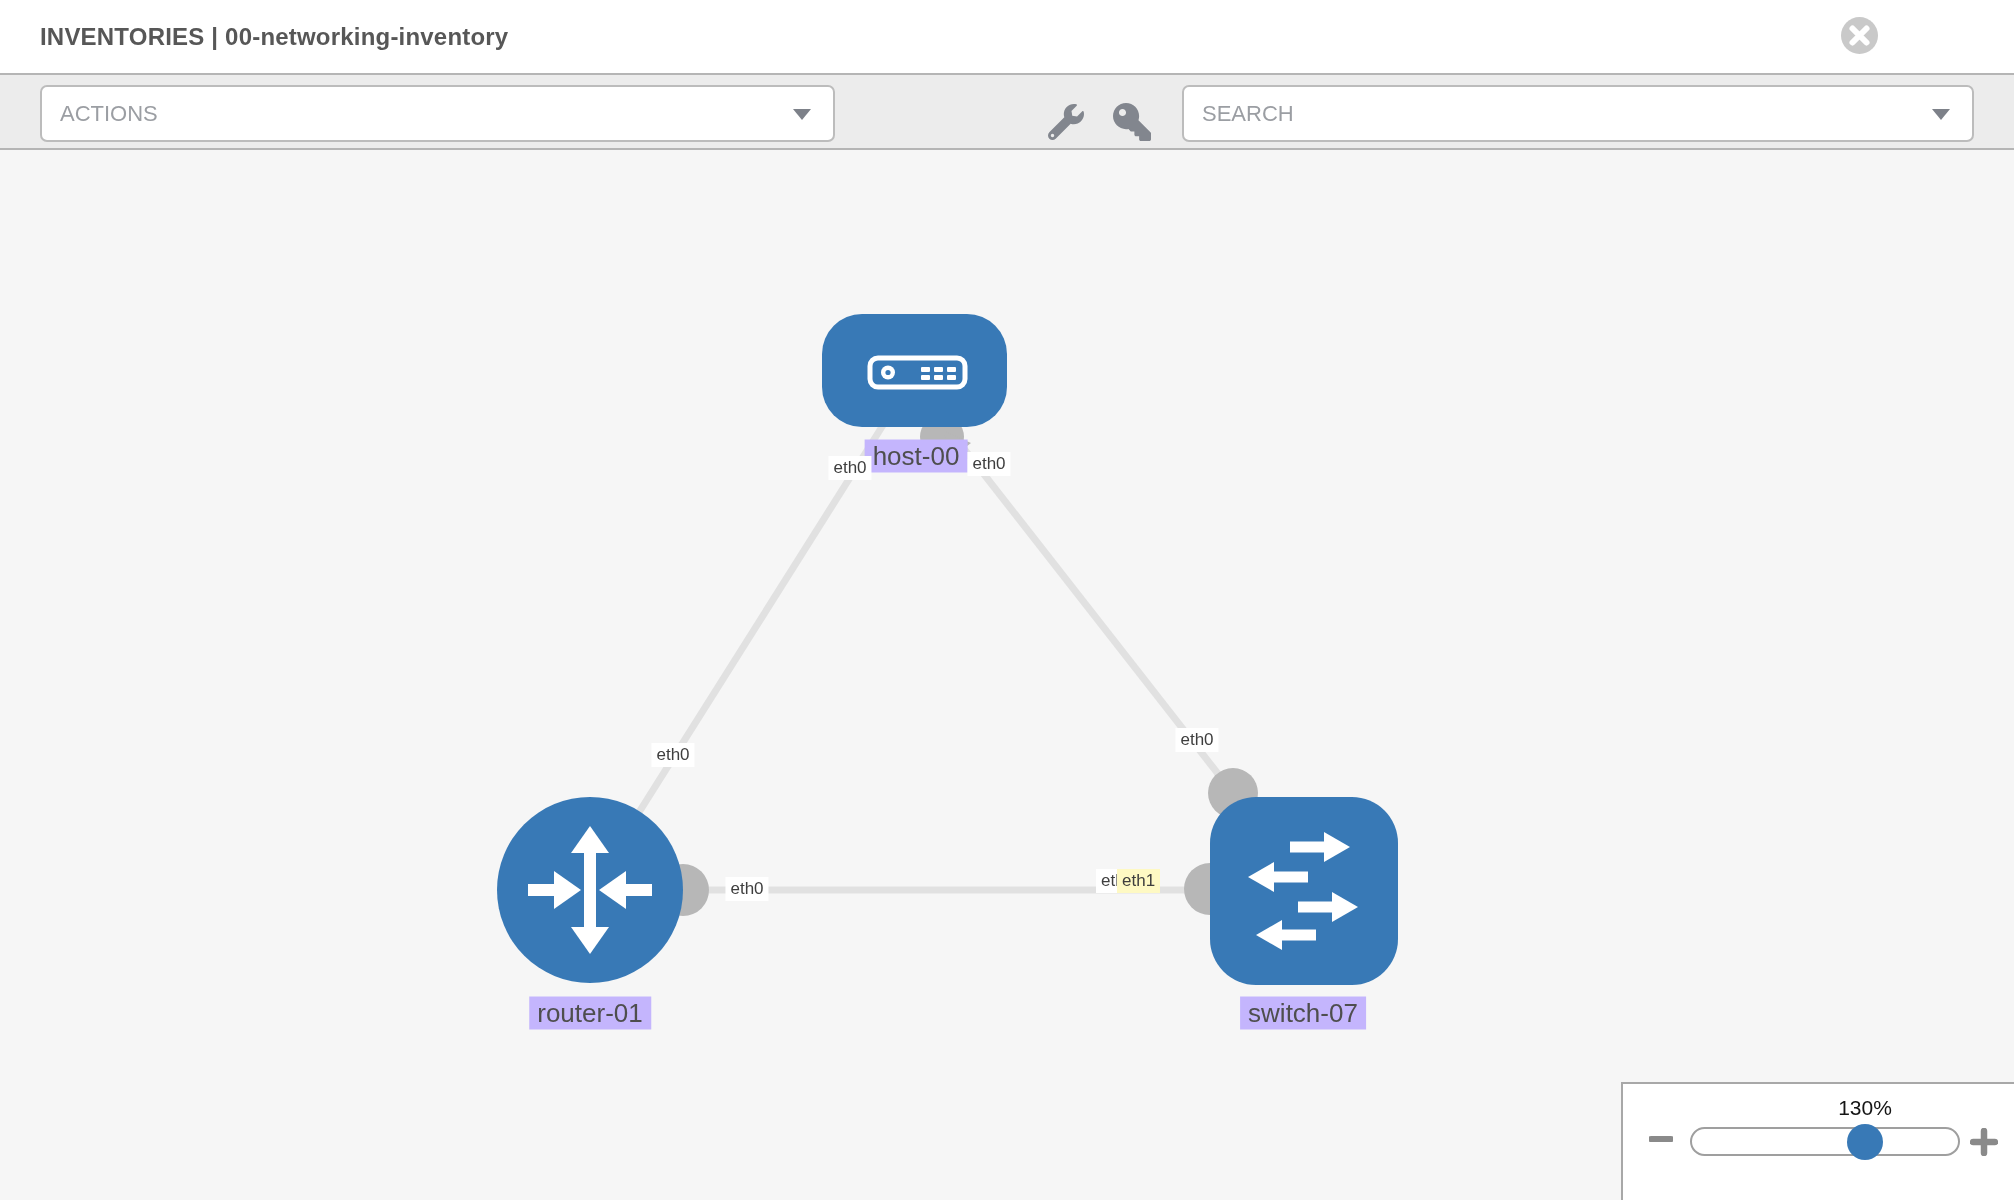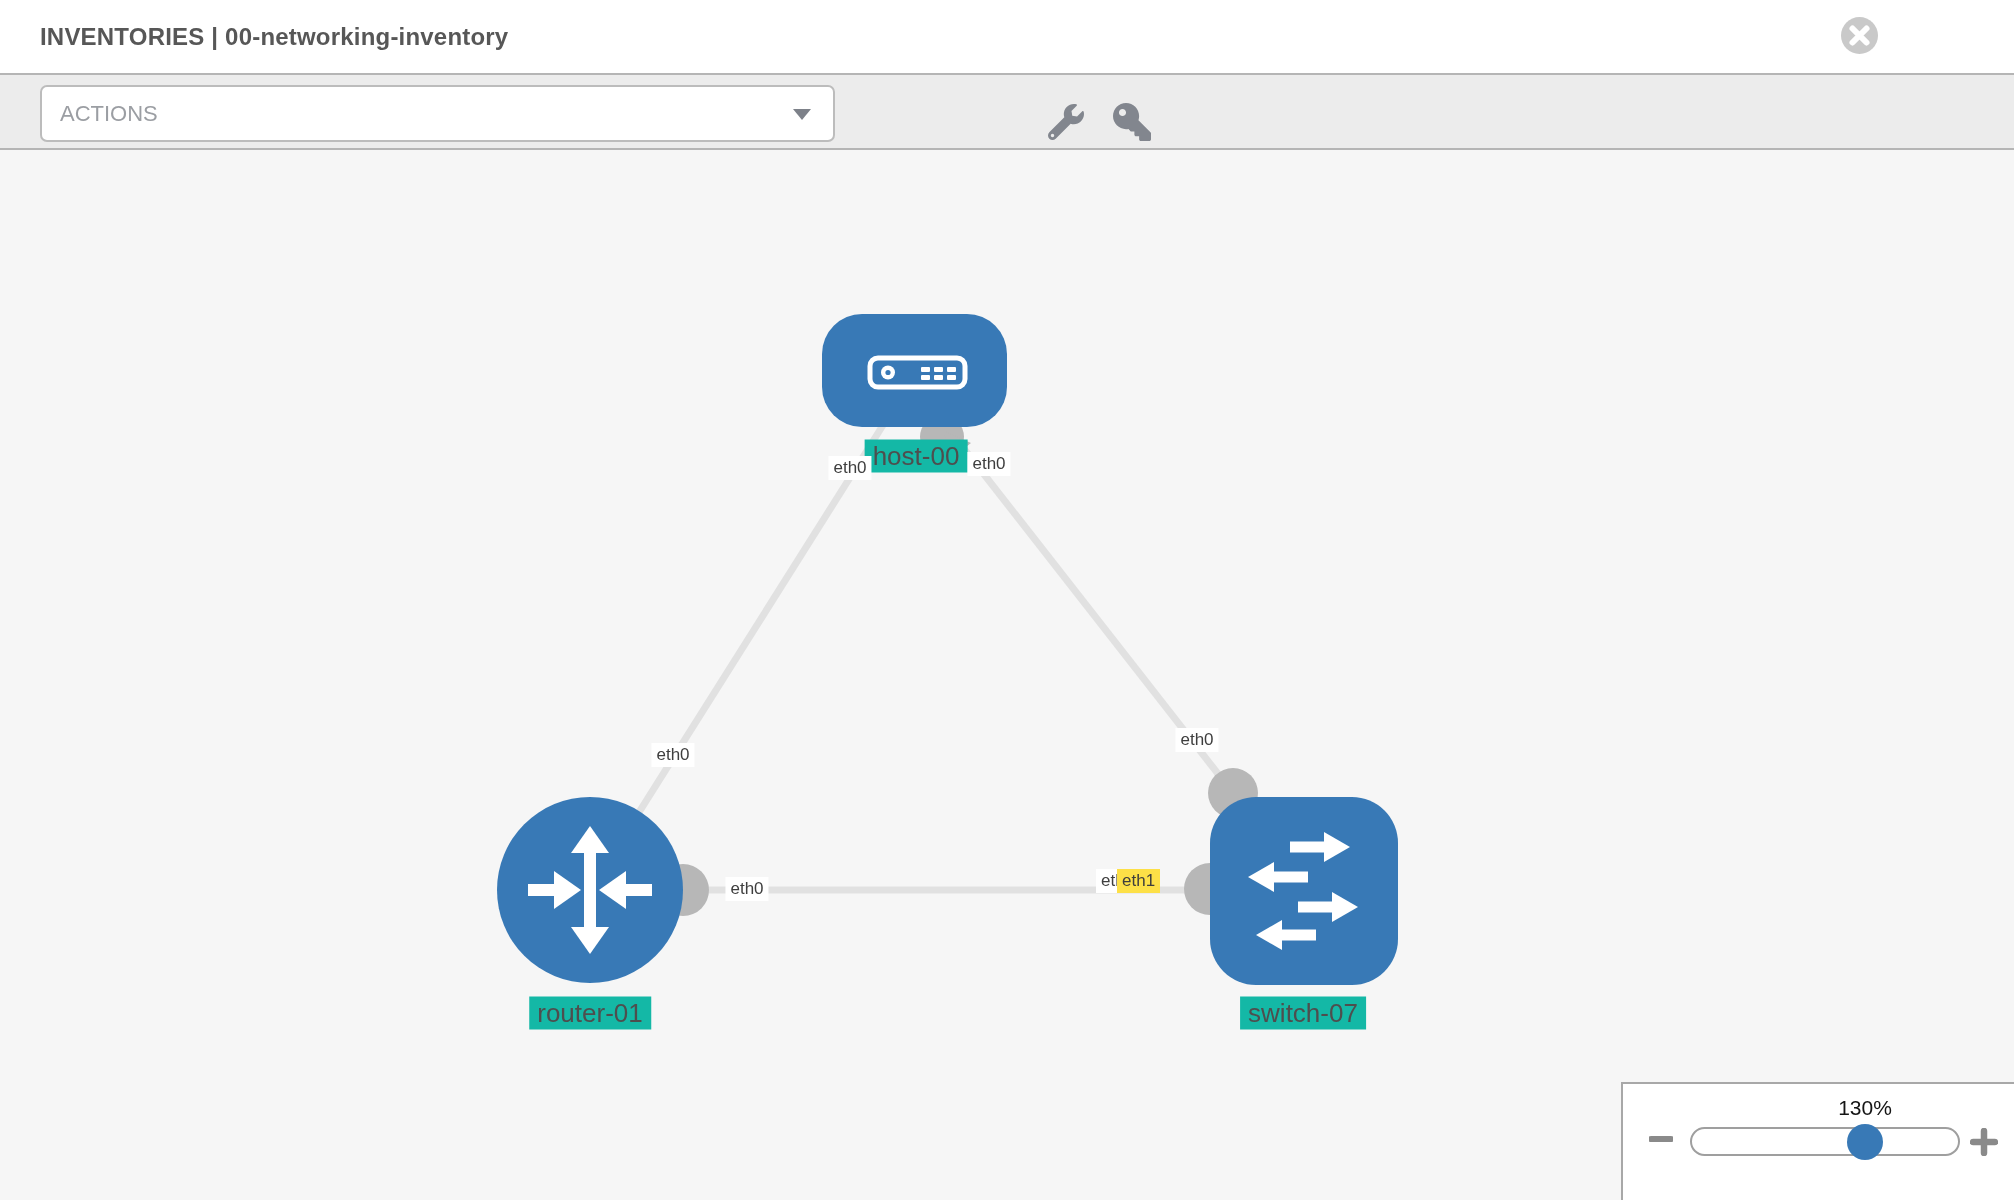--- a/index.html
+++ b/index.html
@@ -28,28 +28,28 @@
   .icon-btn{position:absolute;top:0;width:48px;height:73px;border:none;background:transparent;
     padding:0;cursor:pointer;}
   .icon-btn svg{display:block;margin:20px auto 0 auto;}
   .wrench-btn{left:1042px;}
   .key-btn{left:1108px;}
 
   
   .canvas{position:absolute;left:0;top:150px;width:2014px;height:1050px;background:#f6f6f6;}
   .canvas svg{position:absolute;left:0;top:0;}
 
-  .node-label{position:absolute;transform:translate(-50%,-50%);background:#14b8a6;
+  .node-label{position:absolute;transform:translate(-50%,-50%);background:#c4b5fd;
     color:#4e4e4e;font-size:26px;padding:1px 8px;white-space:nowrap;z-index:4;}
   .iface{position:absolute;transform:translate(-50%,-50%);background:#ffffff;
     color:#3e3e3e;font-size:17px;padding:2px 5px;white-space:nowrap;z-index:4;}
   .iface-combo{position:absolute;z-index:4;height:28px;width:90px;}
   .iface-combo .under{position:absolute;left:0;top:0;background:#ffffff;color:#3e3e3e;
     font-size:17px;padding:2px 5px;z-index:1;}
-  .iface-combo .over{position:absolute;left:21px;top:0;background:#fde047;color:#3e3e3e;
+  .iface-combo .over{position:absolute;left:21px;top:0;background:#fef9c3;color:#3e3e3e;
     font-size:17px;padding:2px 5px;z-index:2;}
 
   
   .zoom-panel{position:absolute;left:1621px;top:1082px;width:500px;height:260px;
     background:#ffffff;border:2px solid #a8a8a8;box-sizing:border-box;z-index:6;}
   .zoom-level{position:absolute;left:202px;top:12px;transform:translateX(-50%);
     font-size:21px;color:#151515;margin-left:40px;}
   .zoom-out-btn,.zoom-in-btn{position:absolute;border:none;background:transparent;
     padding:0;cursor:pointer;}
   .zoom-out-btn{left:26px;top:48px;}
@@ -88,20 +88,24 @@
     </button>
 
     <button class="icon-btn key-btn" aria-label="credentials">
       <svg width="38" height="38" viewBox="0 0 512 512">
         <g transform="translate(512,0) scale(-1,1)">
           <path fill="#82868e" d="M512 176.001C512 273.203 433.202 352 336 352c-11.22 0-22.19-1.062-32.827-3.069l-24.012 27.014A23.999 23.999 0 0 1 261.223 384H224v40c0 13.255-10.745 24-24 24h-40v40c0 13.255-10.745 24-24 24H24c-13.255 0-24-10.745-24-24v-78.059c0-6.365 2.529-12.47 7.029-16.971l161.802-161.802C163.108 213.814 160 195.271 160 176 160 78.798 238.797.001 335.999 0 433.488-.001 512 78.511 512 176.001zM336 128c0 26.51 21.49 48 48 48s48-21.49 48-48-21.49-48-48-48-48 21.49-48 48z"></path>
         </g>
       </svg>
     </button>
 
+    <div class="select search-select">
+      <span class="select-label">SEARCH</span>
+      <span class="caret"></span>
+    </div>
   </div>
 
   <div class="canvas">
     <svg width="2014" height="1050" viewBox="0 0 2014 1050">
 
       <line x1="590" y1="740" x2="885" y2="272" stroke="#e1e1e1" stroke-width="7"></line>
       <line x1="1233" y1="643" x2="947" y2="277" stroke="#e1e1e1" stroke-width="7"></line>
       <line x1="620" y1="740" x2="1260" y2="740" stroke="#e1e1e1" stroke-width="7"></line>
 
       <circle cx="683" cy="740" r="26" fill="#b7b7b7"></circle>

